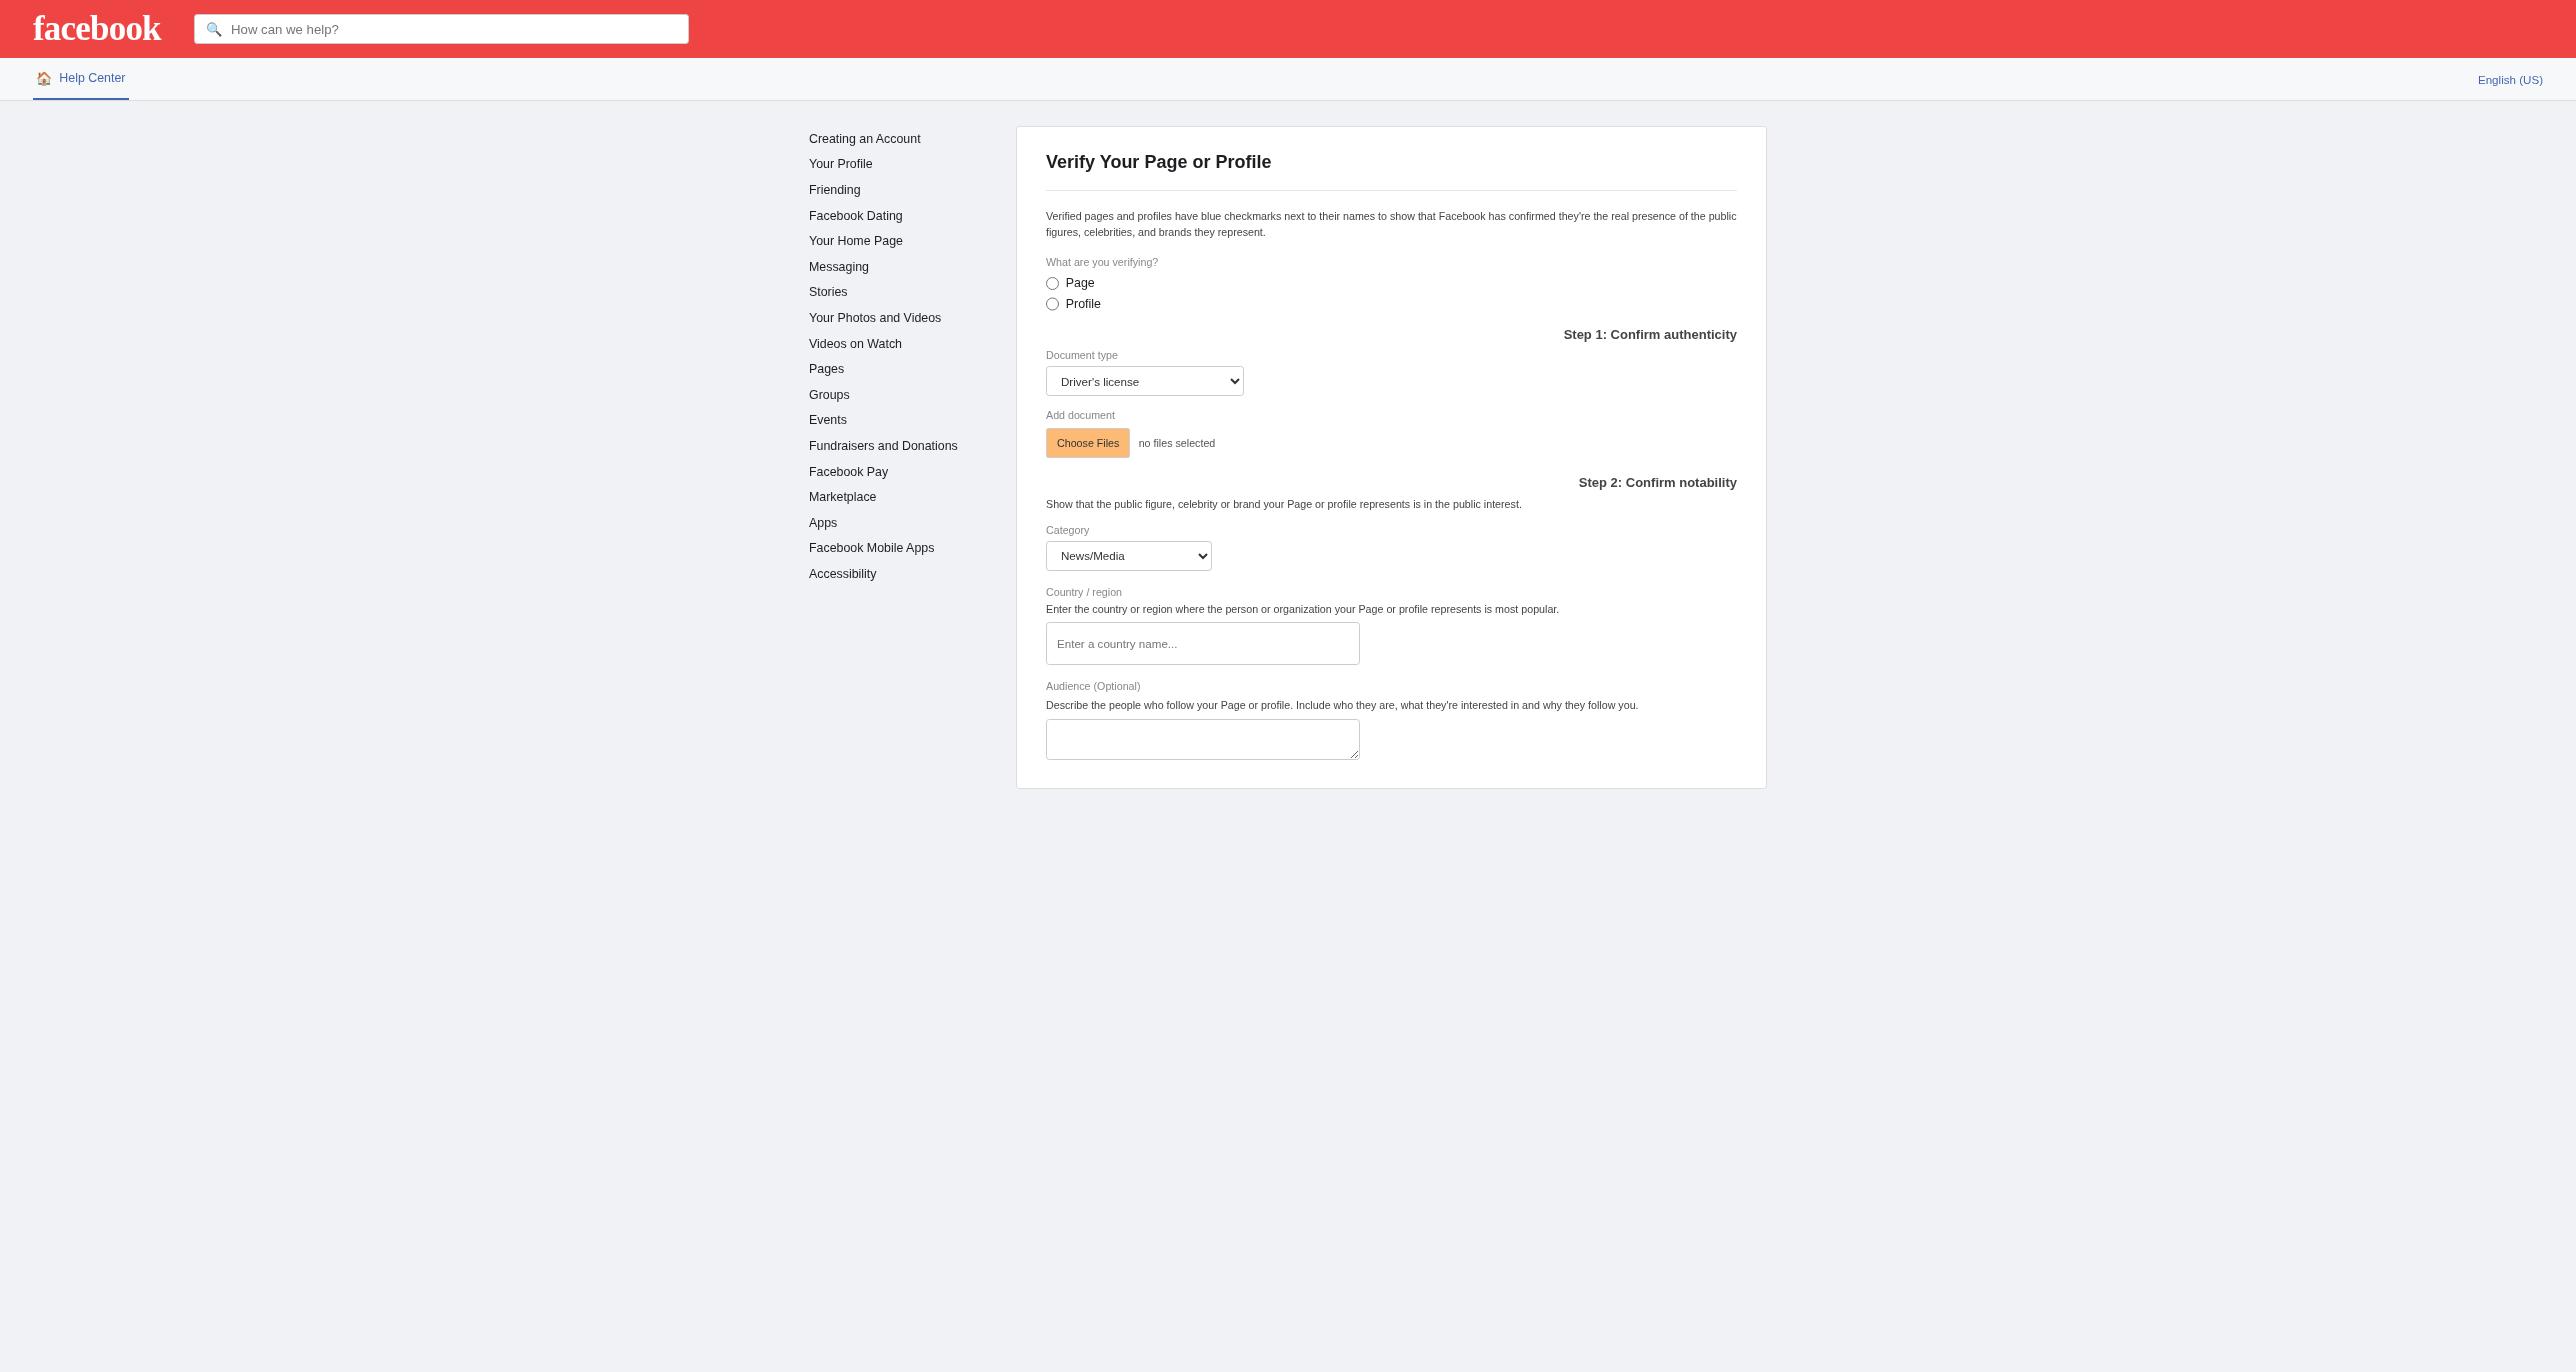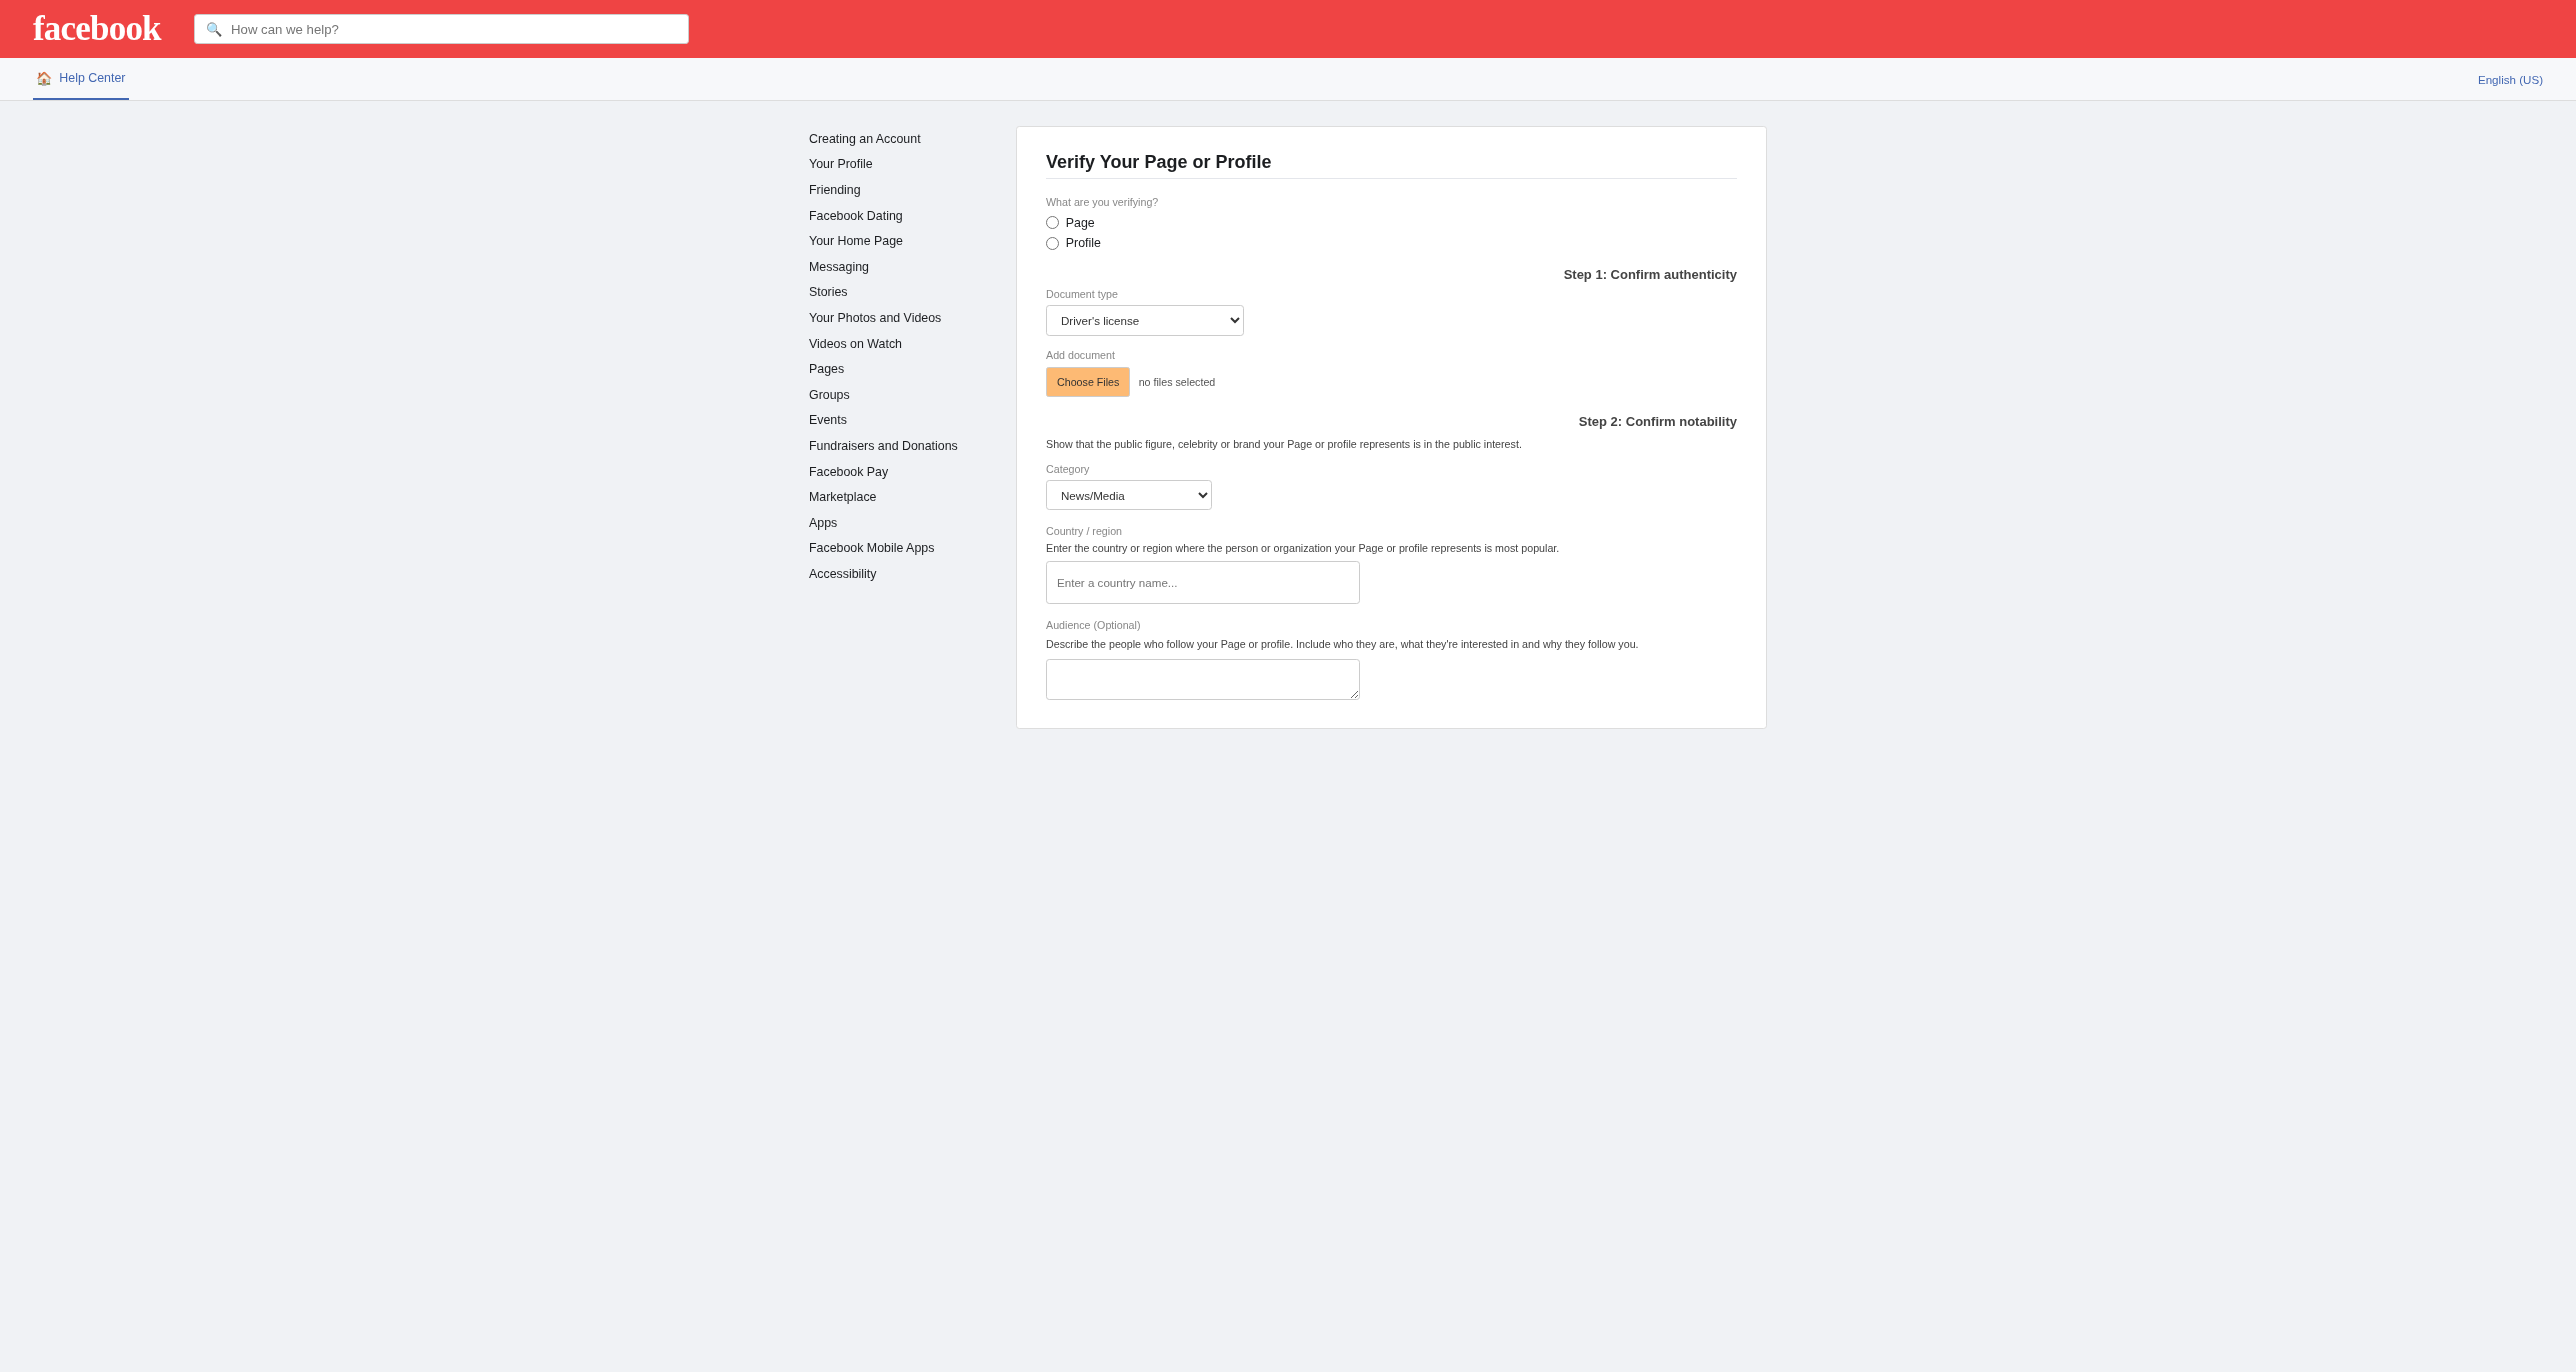--- a/index.html
+++ b/index.html
@@ -108,21 +108,21 @@
       border: 0.8px solid #ddd;
       border-radius: 3.3px;
       padding: 25px 29px;
     }
 
     .panel-title {
       font-size: 18px;
       font-weight: bold;
       color: #1c1e21;
       margin-bottom: 16.5px;
-      padding-bottom: 5px;
+      padding-bottom: 17px;
       border-bottom: 0.8px solid #e4e6eb;
     }
 
     .intro-text {
       font-size: 10.7px;
       color: #444;
       line-height: 1.5;
       margin-bottom: 16.5px;
     }
 
@@ -319,20 +319,21 @@
       <a class="sidebar-link" href="#">Marketplace</a>
       <a class="sidebar-link" href="#">Apps</a>
       <a class="sidebar-link" href="#">Facebook Mobile Apps</a>
       <a class="sidebar-link" href="#">Accessibility</a>
     </nav>
 
   <div id="content-panel">
 
     <div class="panel-title">Verify Your Page or Profile</div>
 
+    <p class="intro-text">Verified pages and profiles have blue checkmarks next to their names to show that Facebook has confirmed they're the real presence of the public figures, celebrities, and brands they represent.</p>
 
     <div class="section-label">What are you verifying?</div>
 
     <div class="radio-group">
       <label class="radio-item">
         <input type="radio" name="verify_type" style="">
         <span>Page</span>
       </label>
       <label class="radio-item">
         <input type="radio" name="verify_type" style="">

